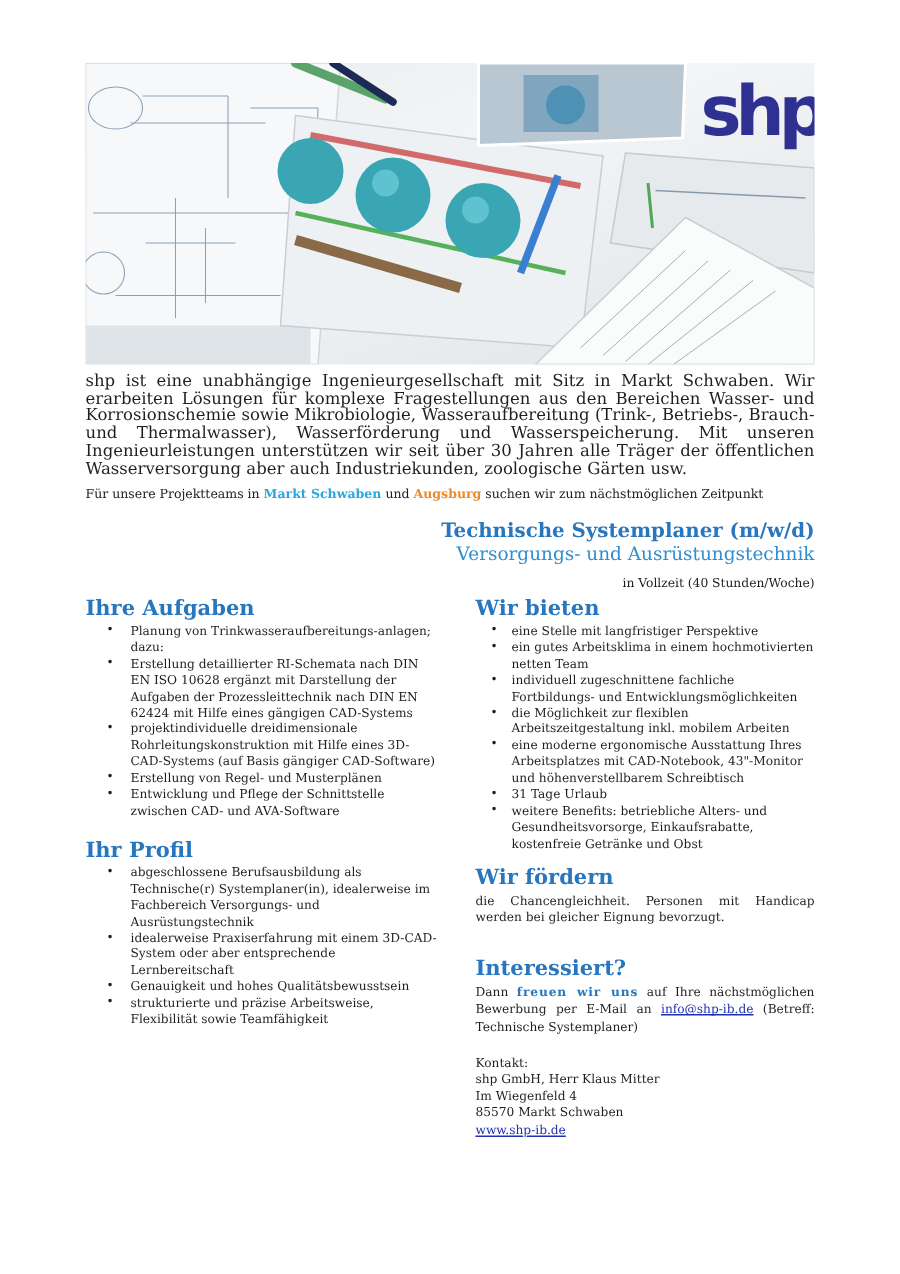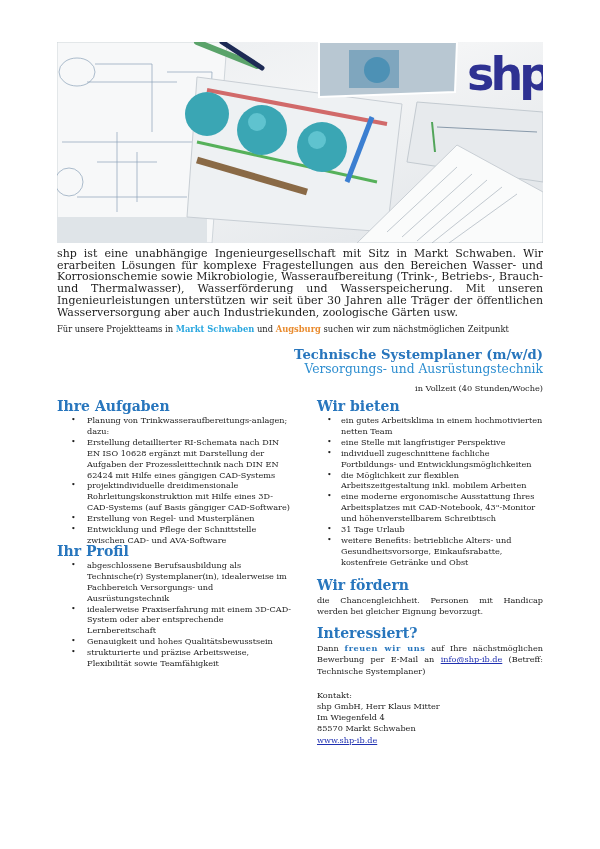--- a/index.html
+++ b/index.html
@@ -119,45 +119,45 @@
     <div class="col-left">
       <h3>Ihre Aufgaben</h3>
       <ul>
         <li>Planung von Trinkwasseraufbereitungs-anlagen; dazu:</li>
         <li>Erstellung detaillierter RI-Schemata nach DIN EN ISO 10628 ergänzt mit Darstellung der Aufgaben der Prozessleittechnik nach DIN EN 62424 mit Hilfe eines gängigen CAD-Systems</li>
         <li>projektindividuelle dreidimensionale Rohrleitungskonstruktion mit Hilfe eines 3D-CAD-Systems (auf Basis gängiger CAD-Software)</li>
         <li>Erstellung von Regel- und Musterplänen</li>
         <li>Entwicklung und Pflege der Schnittstelle zwischen CAD- und AVA-Software</li>
       </ul>
 
-      <h3 style="margin-top:0">Ihr Profil</h3>
+      <h3 style="margin-top:16px">Ihr Profil</h3>
       <ul>
         <li>abgeschlossene Berufsausbildung als Technische(r) Systemplaner(in), idealerweise im Fachbereich Versorgungs- und Ausrüstungstechnik</li>
         <li>idealerweise Praxiserfahrung mit einem 3D-CAD-System oder aber entsprechende Lernbereitschaft</li>
         <li>Genauigkeit und hohes Qualitätsbewusstsein</li>
         <li>strukturierte und präzise Arbeitsweise, Flexibilität sowie Teamfähigkeit</li>
       </ul>
     </div>
 
     <div class="col-right">
       <h3>Wir bieten</h3>
       <ul class="right-ul">
+        <li>eine Stelle mit langfristiger Perspektive</li>
         <li>ein gutes Arbeitsklima in einem hochmotivierten netten Team</li>
-        <li>eine Stelle mit langfristiger Perspektive</li>
         <li>individuell zugeschnittene fachliche Fortbildungs- und Entwicklungsmöglichkeiten</li>
         <li>die Möglichkeit zur flexiblen Arbeitszeitgestaltung inkl. mobilem Arbeiten</li>
         <li>eine moderne ergonomische Ausstattung Ihres Arbeitsplatzes mit CAD-Notebook, 43"-Monitor und höhenverstellbarem Schreibtisch</li>
         <li>31 Tage Urlaub</li>
         <li>weitere Benefits: betriebliche Alters- und Gesundheitsvorsorge, Einkaufsrabatte, kostenfreie Getränke und Obst</li>
       </ul>
 
       <h3 style="margin-top:12px">Wir fördern</h3>
       <p class="para">die Chancengleichheit. Personen mit Handicap werden bei gleicher Eignung bevorzugt.</p>
 
-      <h3 style="margin-top:11px">Interessiert?</h3>
+      <h3 style="margin-top:24px">Interessiert?</h3>
       <p class="para"><span>Dann </span><span class="accent-bold">freuen wir uns</span><span> auf Ihre nächstmöglichen Bewerbung per E-Mail an </span><a class="link" href="#">info@shp-ib.de</a><span> (Betreff: Technische Systemplaner)</span></p>
 
       <div class="contact">
         <div>Kontakt:</div>
         <div>shp GmbH, Herr Klaus Mitter</div>
         <div>Im Wiegenfeld 4</div>
         <div>85570 Markt Schwaben</div>
         <div><a class="link" href="#">www.shp-ib.de</a></div>
       </div>
     </div>

